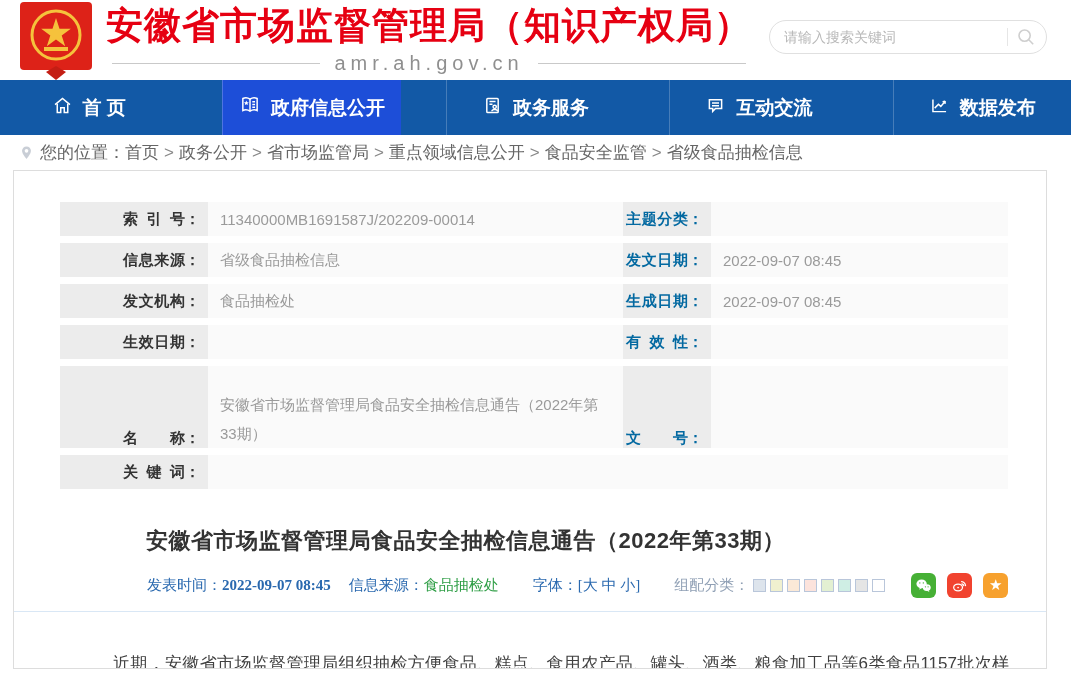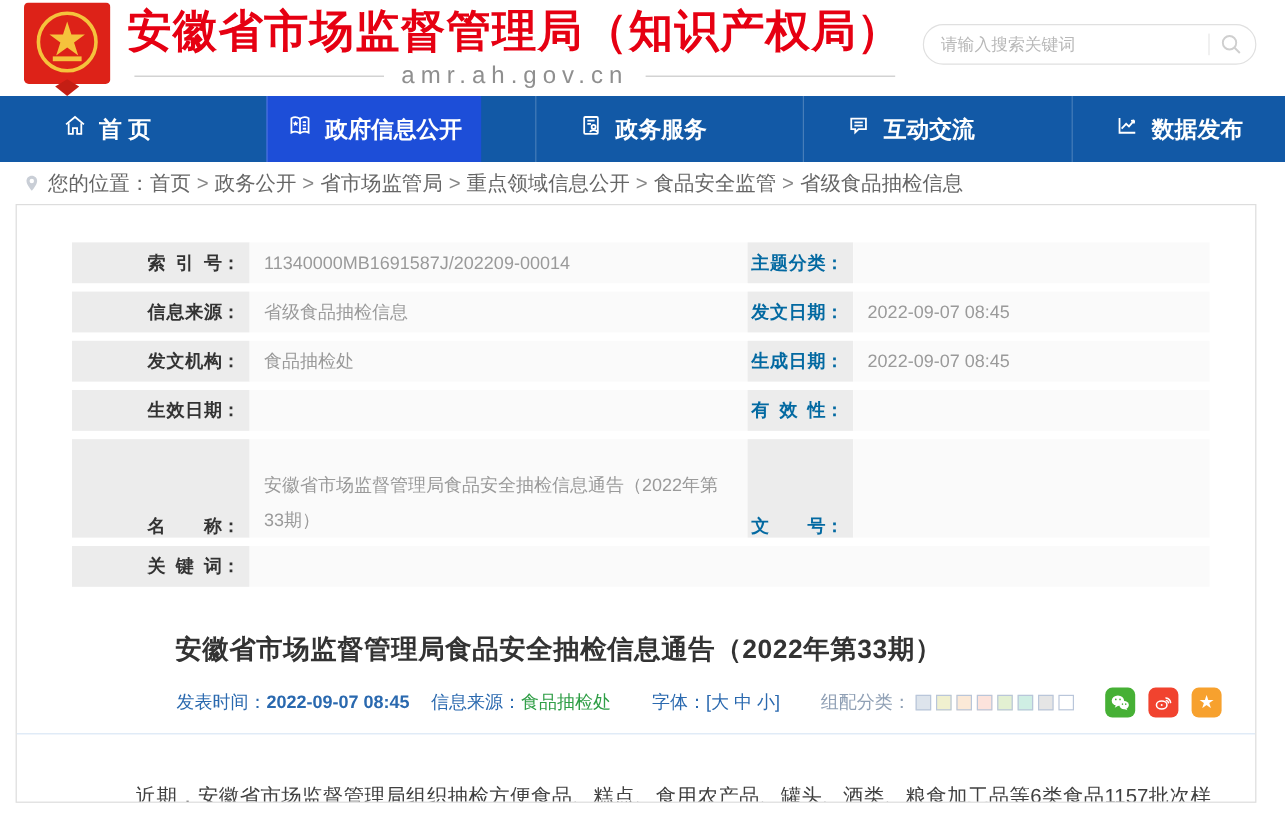--- a/index.html
+++ b/index.html
@@ -45,21 +45,21 @@
   .cell { display:flex; align-items:center; min-height:34px; font-size:15px; }
   .c-l1 { width:148px; background:#ececec; justify-content:flex-end; padding-right:8px; color:#333; font-weight:bold; }
   .c-l2 { width:88px; background:#ececec; justify-content:flex-end; padding-right:8px; color:#0369a1; font-weight:bold; }
   .c-v1 { flex:1; background:#fafafa; padding:0 8px 0 12px; color:#9a9a9a; }
   .c-v2 { width:297px; background:#fafafa; padding-left:12px; color:#9a9a9a; }
   .lt { display:inline-block; width:62px; text-align:justify; text-align-last:justify; }
   .mt-row.tall .cell { min-height:82px; align-items:flex-end; padding-top:9px; }
   .mt-row.tall .c-v1 { line-height:29px; padding-top:5px; }
   
   .art-title { margin:37px 0 0 132px; font-size:22px; font-weight:bold; color:#333; letter-spacing:.5px; }
-  .art-meta { display:flex; align-items:center; margin:17px 0 0 133px; font-size:15px; white-space:nowrap; }
+  .art-meta { display:flex; align-items:center; margin:17px 0 0 133px; font-size:15px; white-space:nowrap;font-family:Liberation Serif, serif; }
   .m-blue { color:#2a69af; }
   .m-time { font-weight:bold; }
   .m-src { margin-left:18px; }
   .m-src .src-val { color:#2f9e46; cursor:pointer; }
   .m-font { margin-left:34px; }
   .m-font .opts { cursor:pointer; }
   .m-eye { margin-left:34px; color:#90a0b5; display:flex; align-items:center; }
   .swatch { width:13px; height:13px; border:1px solid #b9c6da; margin-left:4px; cursor:pointer; }
   .share { display:flex; gap:11px; margin-left:26px; }
   .share-btn { width:25px; height:25px; border-radius:6px; display:flex; align-items:center; justify-content:center; cursor:pointer; color:#fff; }

